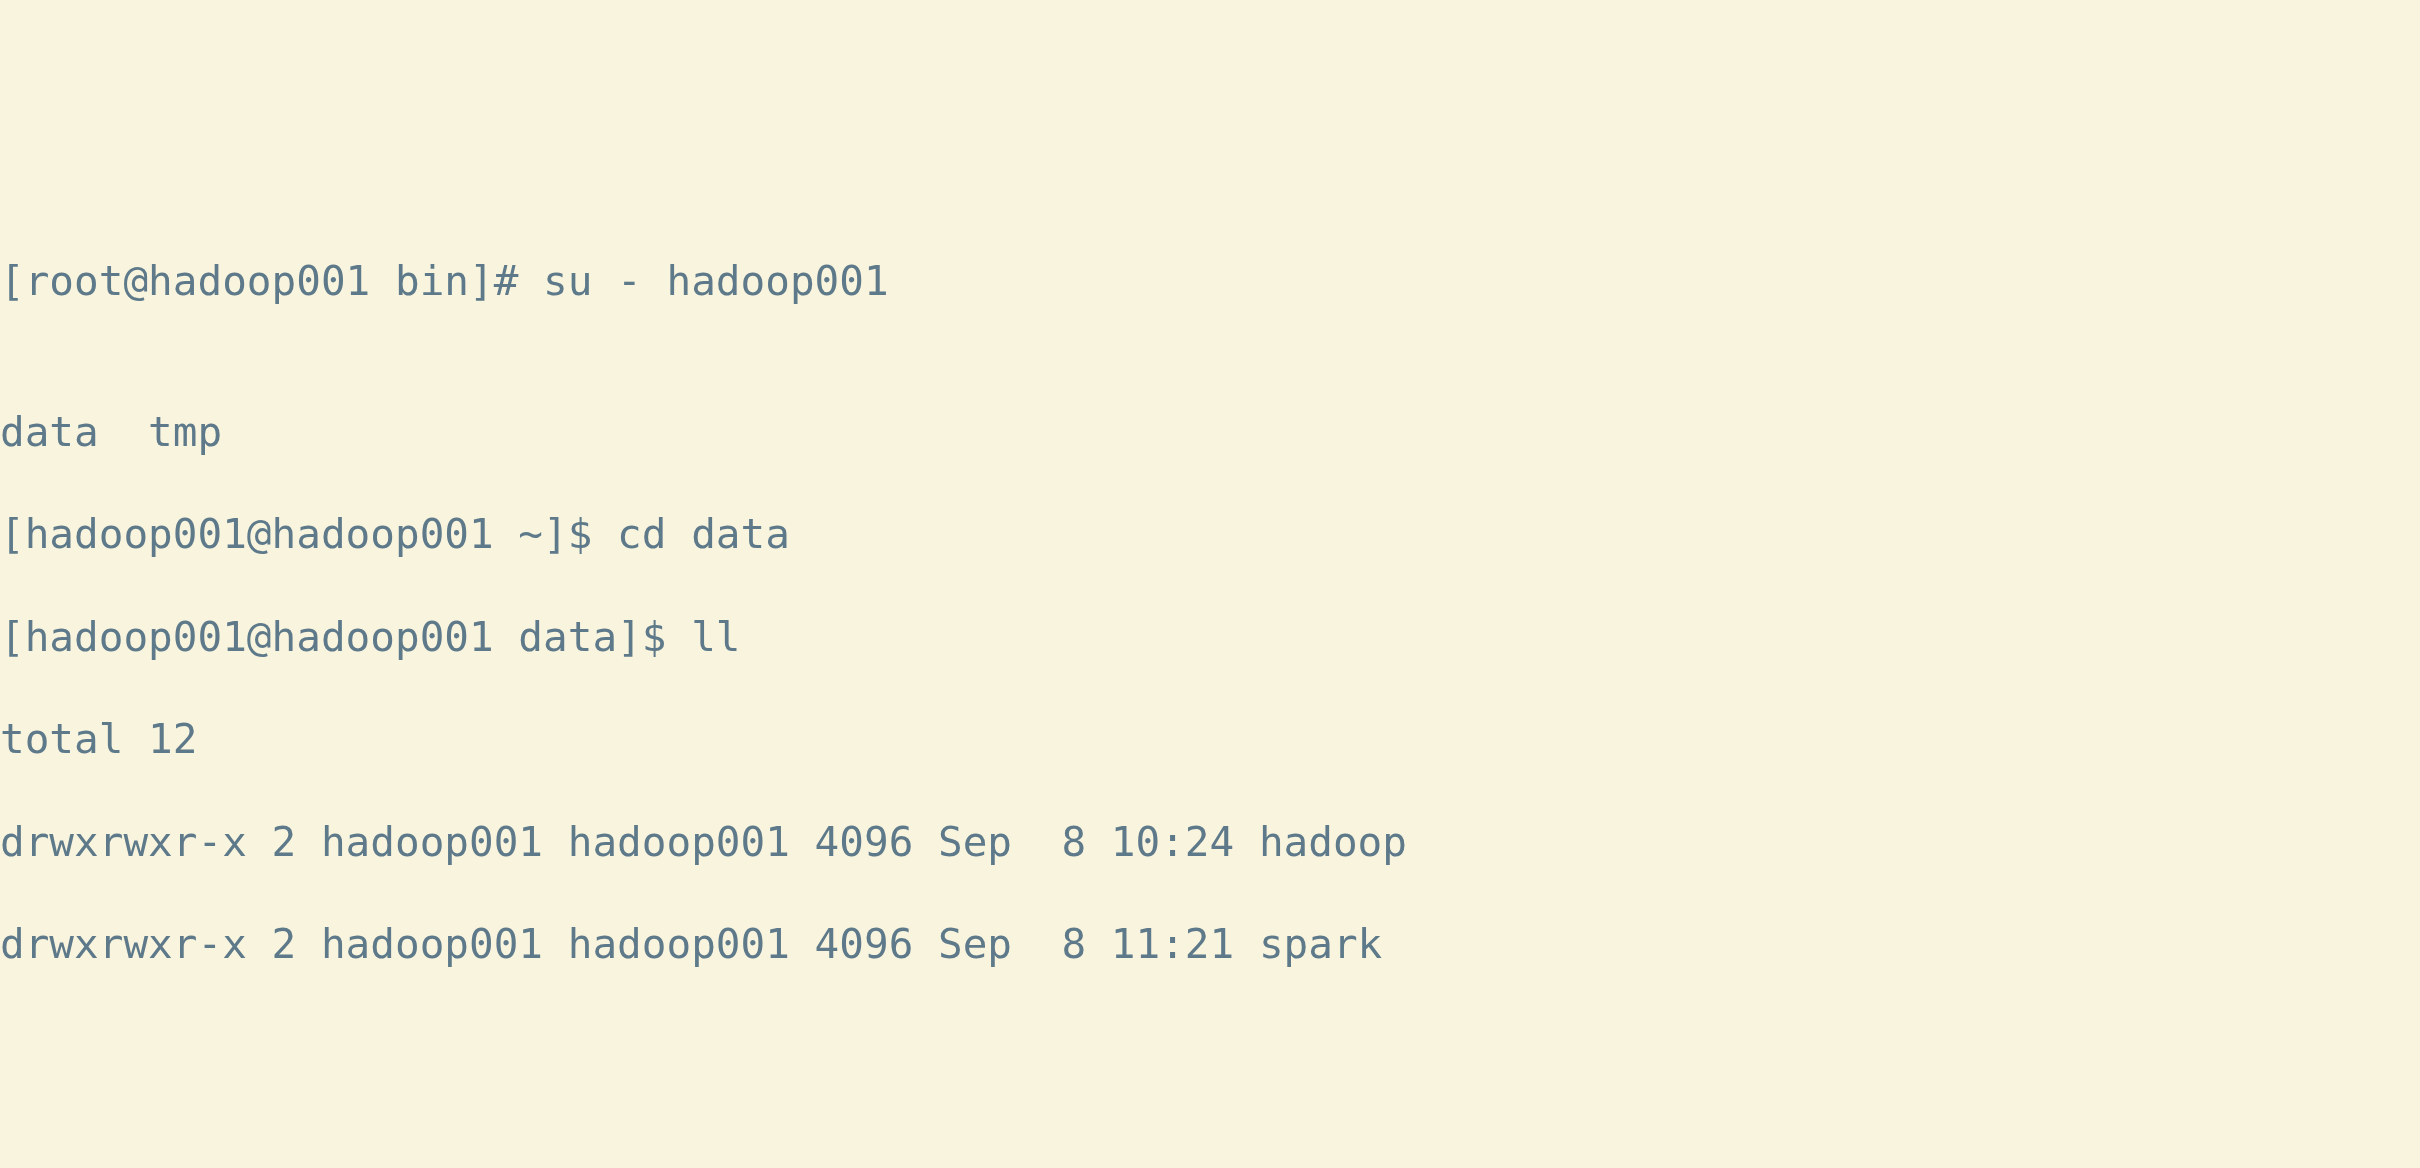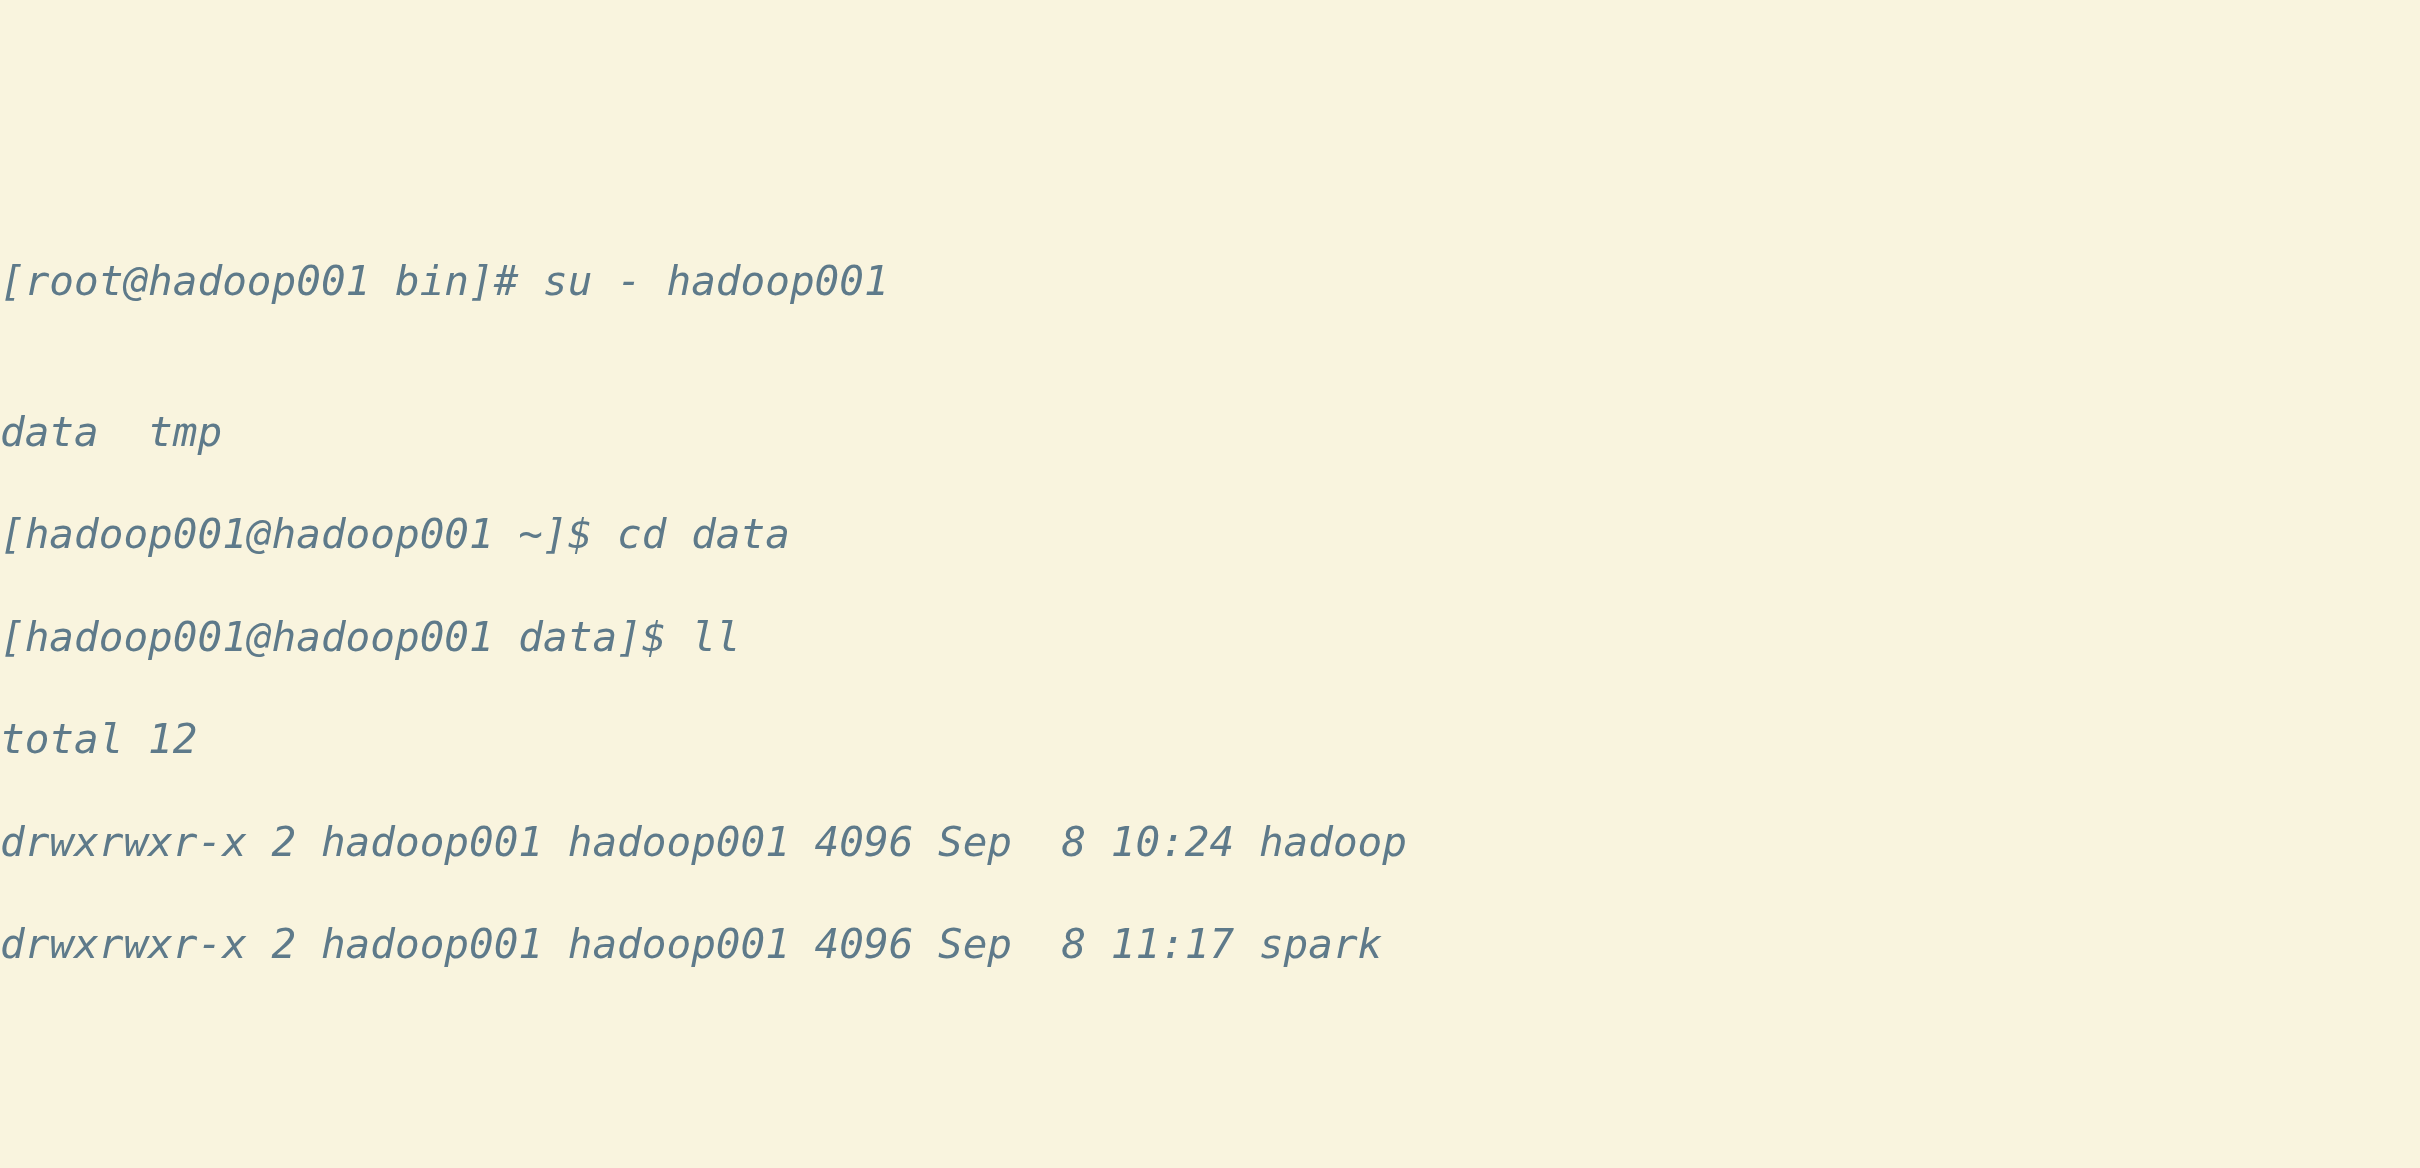--- a/index.html
+++ b/index.html
@@ -16,41 +16,40 @@
       padding: 0;
       white-space: pre;
       overflow: hidden;
     }
     .terminal {
       width: 2420px;
       height: 1168px;
     }
     .line {
       display: block;
-      font-style: italic;
     }
     .dir-color {
       color: #5e7a8a;
       font-weight: 500;
       margin-top: 48px;
     }
   </style>
 </head>
 <body>
 
 
 
 <div class="terminal">
 <span class="line">[root@hadoop001 bin]# su - hadoop001</span>
 <span class="line dir-color">data  tmp</span>
 <span class="line">[hadoop001@hadoop001 ~]$ cd data</span>
 <span class="line">[hadoop001@hadoop001 data]$ ll</span>
 <span class="line">total 12</span>
 <span class="line">drwxrwxr-x 2 hadoop001 hadoop001 4096 Sep  8 10:24 hadoop</span>
-<span class="line">drwxrwxr-x 2 hadoop001 hadoop001 4096 Sep  8 11:17 spark</span>
+<span class="line">drwxrwxr-x 2 hadoop001 hadoop001 4096 Sep  8 11:21 spark</span>
 
 
 
 
 
 
 </div>
 
 
 

